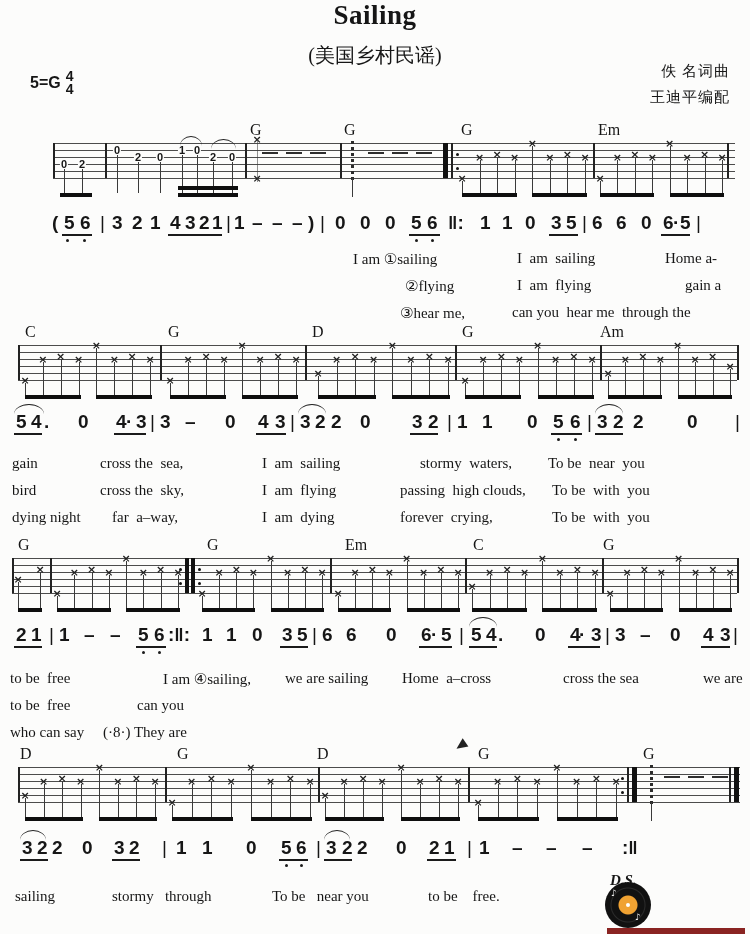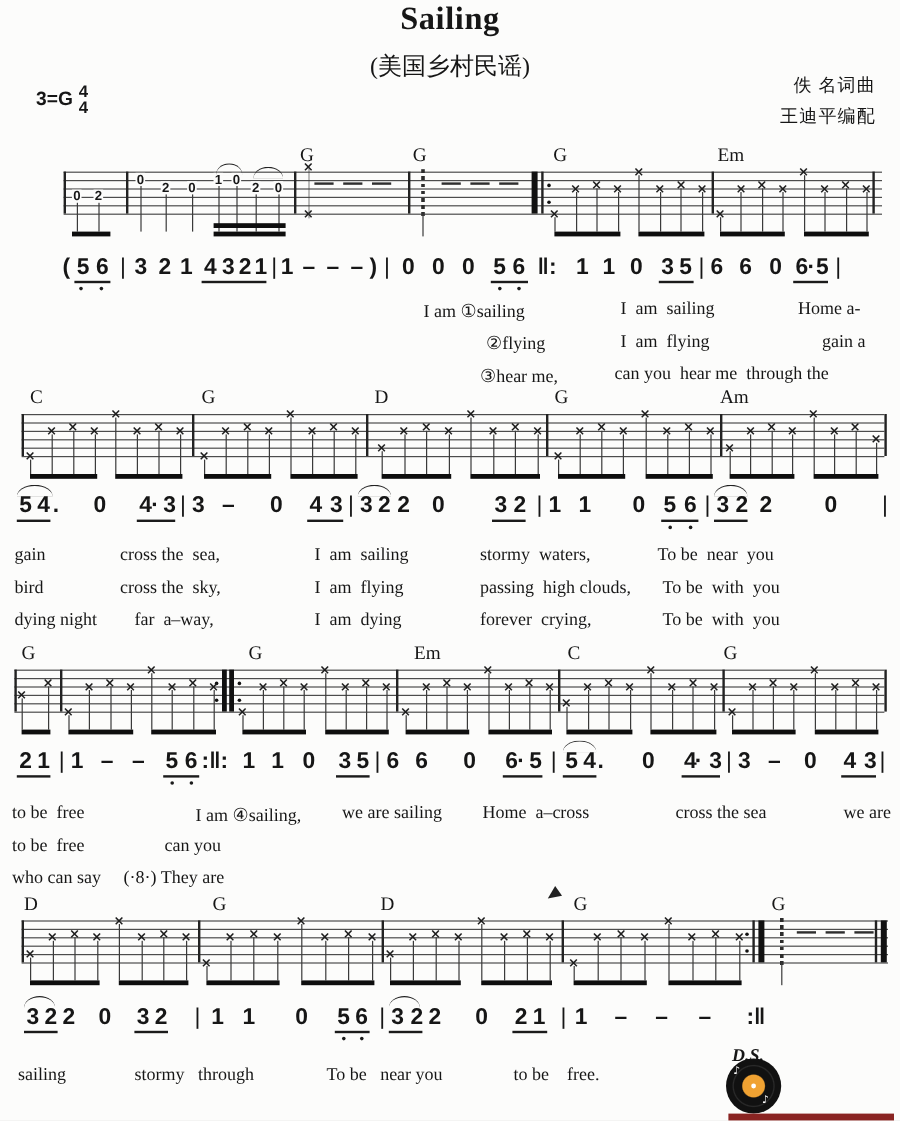--- a/index.html
+++ b/index.html
@@ -38,21 +38,21 @@
   .redstrip{background:#8a2422;height:6px;}
   .cursor{width:0;height:0;border-left:5px solid transparent;border-right:5px solid transparent;border-bottom:11px solid #222;transform:rotate(-125deg);}
 </style>
 </head>
 <body>
 
 <div id="sheet">
   <div class="abs title" style="left:0;right:0;top:8;text-align:center;">Sailing</div>
   <div class="abs subtitle" style="left:0;right:0;top:42px;text-align:center;">(美国乡村民谣)</div>
   <div class="abs keysig" style="left:30px;top:70px;">
-    <span>3=G</span><span class="frac"><span>4</span><br><span>4</span></span>
+    <span>5=G</span><span class="frac"><span>4</span><br><span>4</span></span>
   </div>
   <div class="abs credit" style="right:20px;top:62px;">佚  名词曲</div>
   <div class="abs credit" style="right:20px;top:88px;">王迪平编配</div>
 
   <div id="notation">
       <div class="abs staffline" style="left: 53px; top: 143px; width: 682px;"></div>
       <div class="abs staffline" style="left: 53px; top: 150px; width: 682px;"></div>
       <div class="abs staffline" style="left: 53px; top: 157px; width: 682px;"></div>
       <div class="abs staffline" style="left: 53px; top: 164px; width: 682px;"></div>
       <div class="abs staffline" style="left: 53px; top: 171px; width: 682px;"></div>
@@ -637,21 +637,21 @@
       <div class="abs lyric" style="left: 517px; top: 250px;">I  am  sailing</div>
       <div class="abs lyric" style="left: 665px; top: 250px;">Home a-</div>
       <div class="abs lyric" style="left: 405px; top: 277px;">②flying</div>
       <div class="abs lyric" style="left: 517px; top: 277px;">I  am  flying</div>
       <div class="abs lyric" style="left: 685px; top: 277px;">gain a</div>
       <div class="abs lyric" style="left: 400px; top: 304px;">③hear me,</div>
       <div class="abs lyric" style="left: 512px; top: 304px;">can you  hear me  through the</div>
       <div class="abs lyric" style="left: 12px; top: 455px;">gain</div>
       <div class="abs lyric" style="left: 100px; top: 455px;">cross the  sea,</div>
       <div class="abs lyric" style="left: 262px; top: 455px;">I  am  sailing</div>
-      <div class="abs lyric" style="left: 400px; top: 455px; text-align: center;">stormy  waters,</div>
+      <div class="abs lyric" style="left: 420px; top: 455px; text-align: center;">stormy  waters,</div>
       <div class="abs lyric" style="left: 548px; top: 455px;">To be  near  you</div>
       <div class="abs lyric" style="left: 12px; top: 482px;">bird</div>
       <div class="abs lyric" style="left: 100px; top: 482px;">cross the  sky,</div>
       <div class="abs lyric" style="left: 262px; top: 482px;">I  am  flying</div>
       <div class="abs lyric" style="left: 400px; top: 482px;">passing  high clouds,</div>
       <div class="abs lyric" style="left: 552px; top: 482px;">To be  with  you</div>
       <div class="abs lyric" style="left: 12px; top: 509px;">dying night</div>
       <div class="abs lyric" style="left: 112px; top: 509px;">far  a–way,</div>
       <div class="abs lyric" style="left: 262px; top: 509px;">I  am  dying</div>
       <div class="abs lyric" style="left: 400px; top: 509px;">forever  crying,</div>

